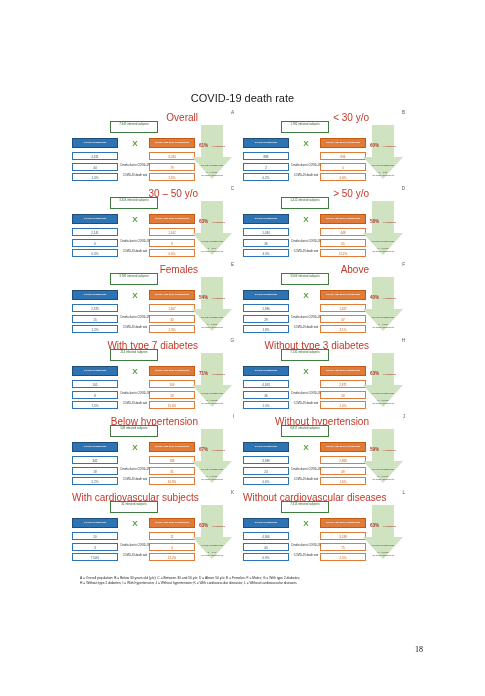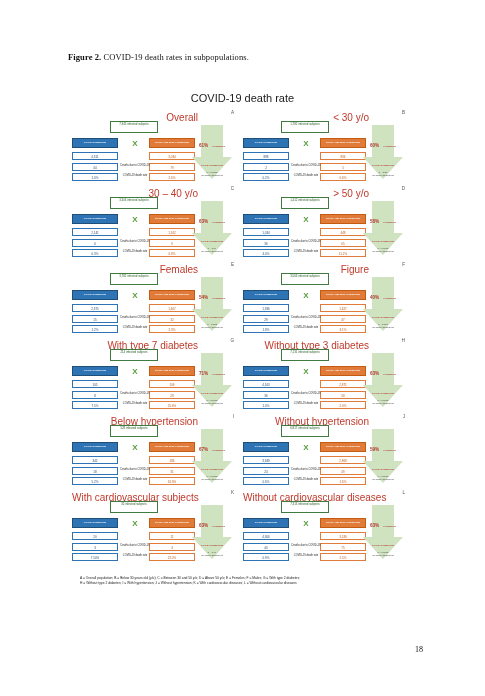--- a/index.html
+++ b/index.html
@@ -98,23 +98,20 @@
   .page-number{
     position:absolute;right:62px;top:645px;
     font-family:"Liberation Serif",serif;font-size:8px;color:#111;
   }
 </style>
 </head>
 <body>
 
 <div class="page">
 
-  <div class="fig-caption">
-    <b>Figure 2.</b><span> COVID-19 death rates in subpopulations.</span>
-  </div>
 
   <div class="chart-title">COVID-19 death rate</div>
 
   <div class="grid">
       <div class="row">
         <div class="panel left">
           <div class="panel-head">Overall</div>
           <div class="panel-letter">A</div>
           <div class="diagram">
             <div class="infected">7,345 infected subjects</div>
@@ -161,21 +158,21 @@
               <svg class="arrow-shape" viewBox="0 0 40 54">
                 <path d="M9 0 H31 V32 H40 L20 54 L0 32 H9 Z" fill="#cfe3c0"></path>
               </svg>
               <div class="arrow-text"><span class="arrow-pct">60%</span> <span class="arrow-sub">LOWER IN GOOD CONDITION</span><span class="arrow-p">p = 0.26</span><span class="arrow-note">Chi-square adjusted test</span></div>
             </div>
           </div>
         </div>
       </div>
       <div class="row">
         <div class="panel left">
-          <div class="panel-head">30 – 40 y/o</div>
+          <div class="panel-head">30 – 50 y/o</div>
           <div class="panel-letter">C</div>
           <div class="diagram">
             <div class="infected">3,303 infected subjects</div>
             <div class="cond blue">GOOD CONDITION</div>
             <div class="cond orange">POOR AND BAD CONDITION</div>
             <div class="xmark">X</div>
             <div class="vbox blue r1">2,141</div>
             <div class="vbox orange r1">1,162</div>
             <div class="opsym blue op1">÷</div>
             <div class="opsym orange op1">÷</div>
@@ -241,21 +238,21 @@
             <div class="midlabel ml2">COVID-19 death rate</div>
             <div class="arrow">
               <svg class="arrow-shape" viewBox="0 0 40 54">
                 <path d="M9 0 H31 V32 H40 L20 54 L0 32 H9 Z" fill="#cfe3c0"></path>
               </svg>
               <div class="arrow-text"><span class="arrow-pct">54%</span> <span class="arrow-sub">LOWER IN GOOD CONDITION</span><span class="arrow-p">p = 0.002</span><span class="arrow-note">Chi-square adjusted test</span></div>
             </div>
           </div>
         </div>
         <div class="panel right">
-          <div class="panel-head">Figure</div>
+          <div class="panel-head">Above</div>
           <div class="panel-letter">F</div>
           <div class="diagram">
             <div class="infected">3,563 infected subjects</div>
             <div class="cond blue">GOOD CONDITION</div>
             <div class="cond orange">POOR AND BAD CONDITION</div>
             <div class="xmark">X</div>
             <div class="vbox blue r1">1,936</div>
             <div class="vbox orange r1">1,627</div>
             <div class="opsym blue op1">÷</div>
             <div class="opsym orange op1">÷</div>

